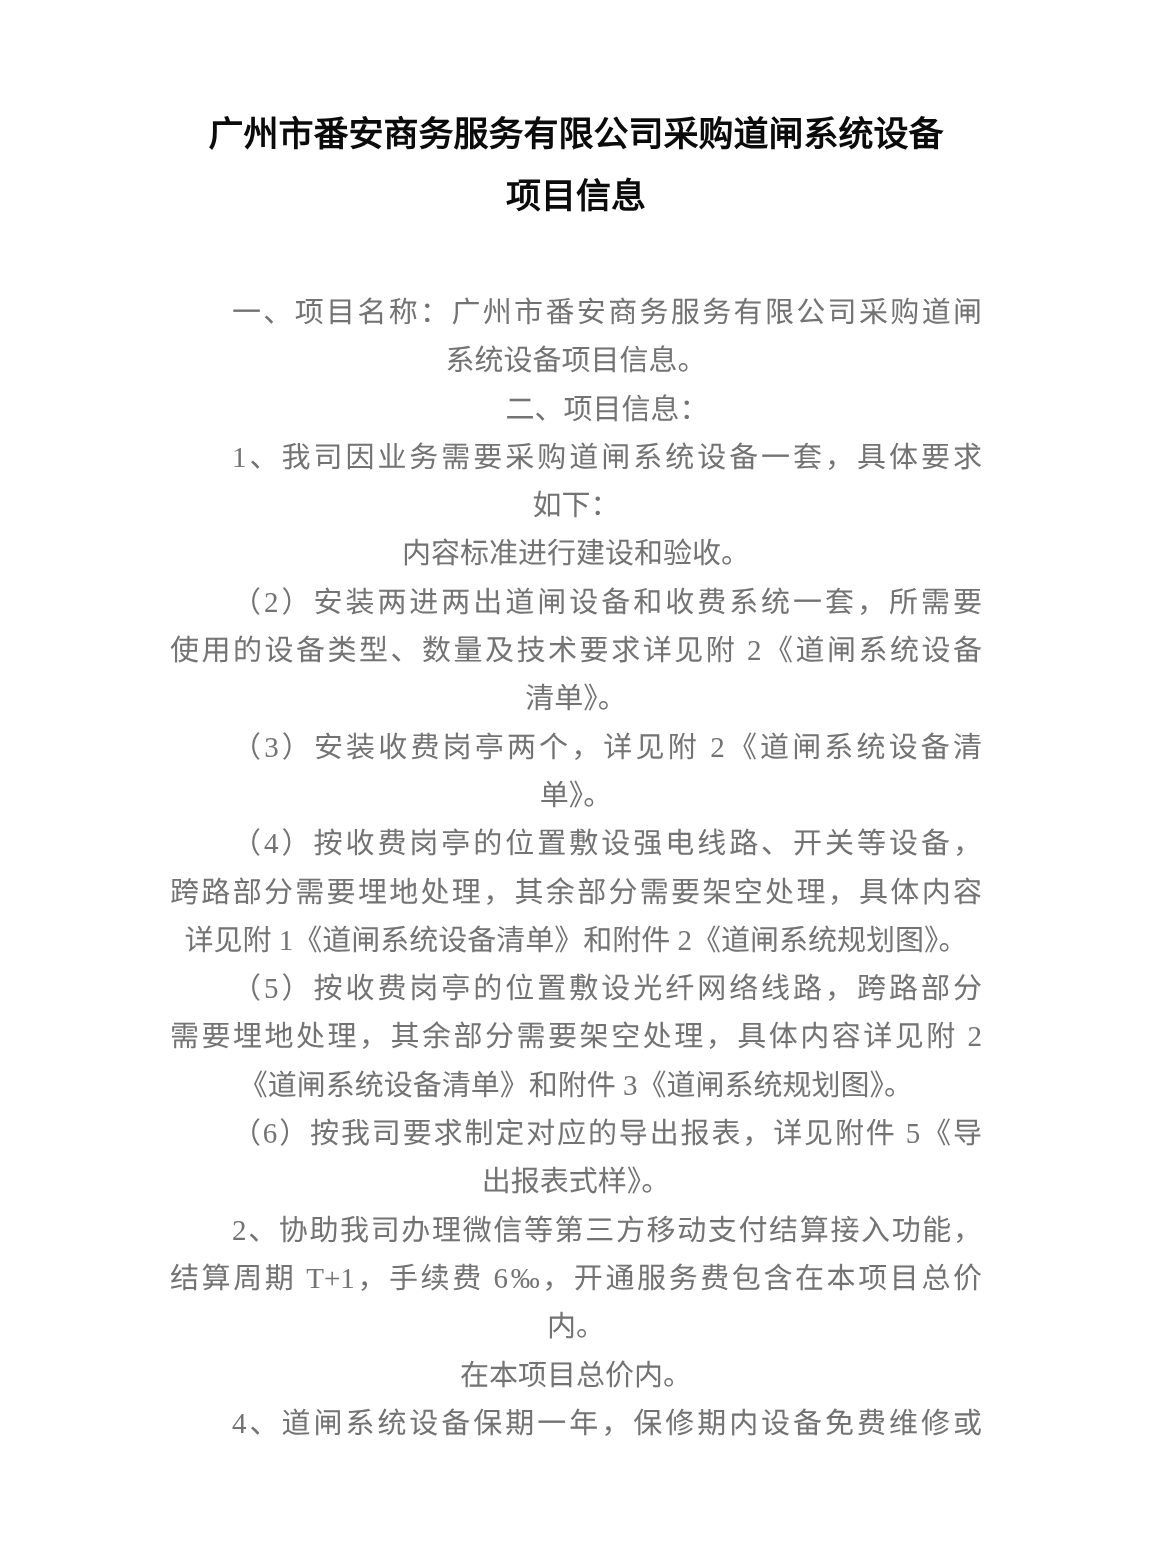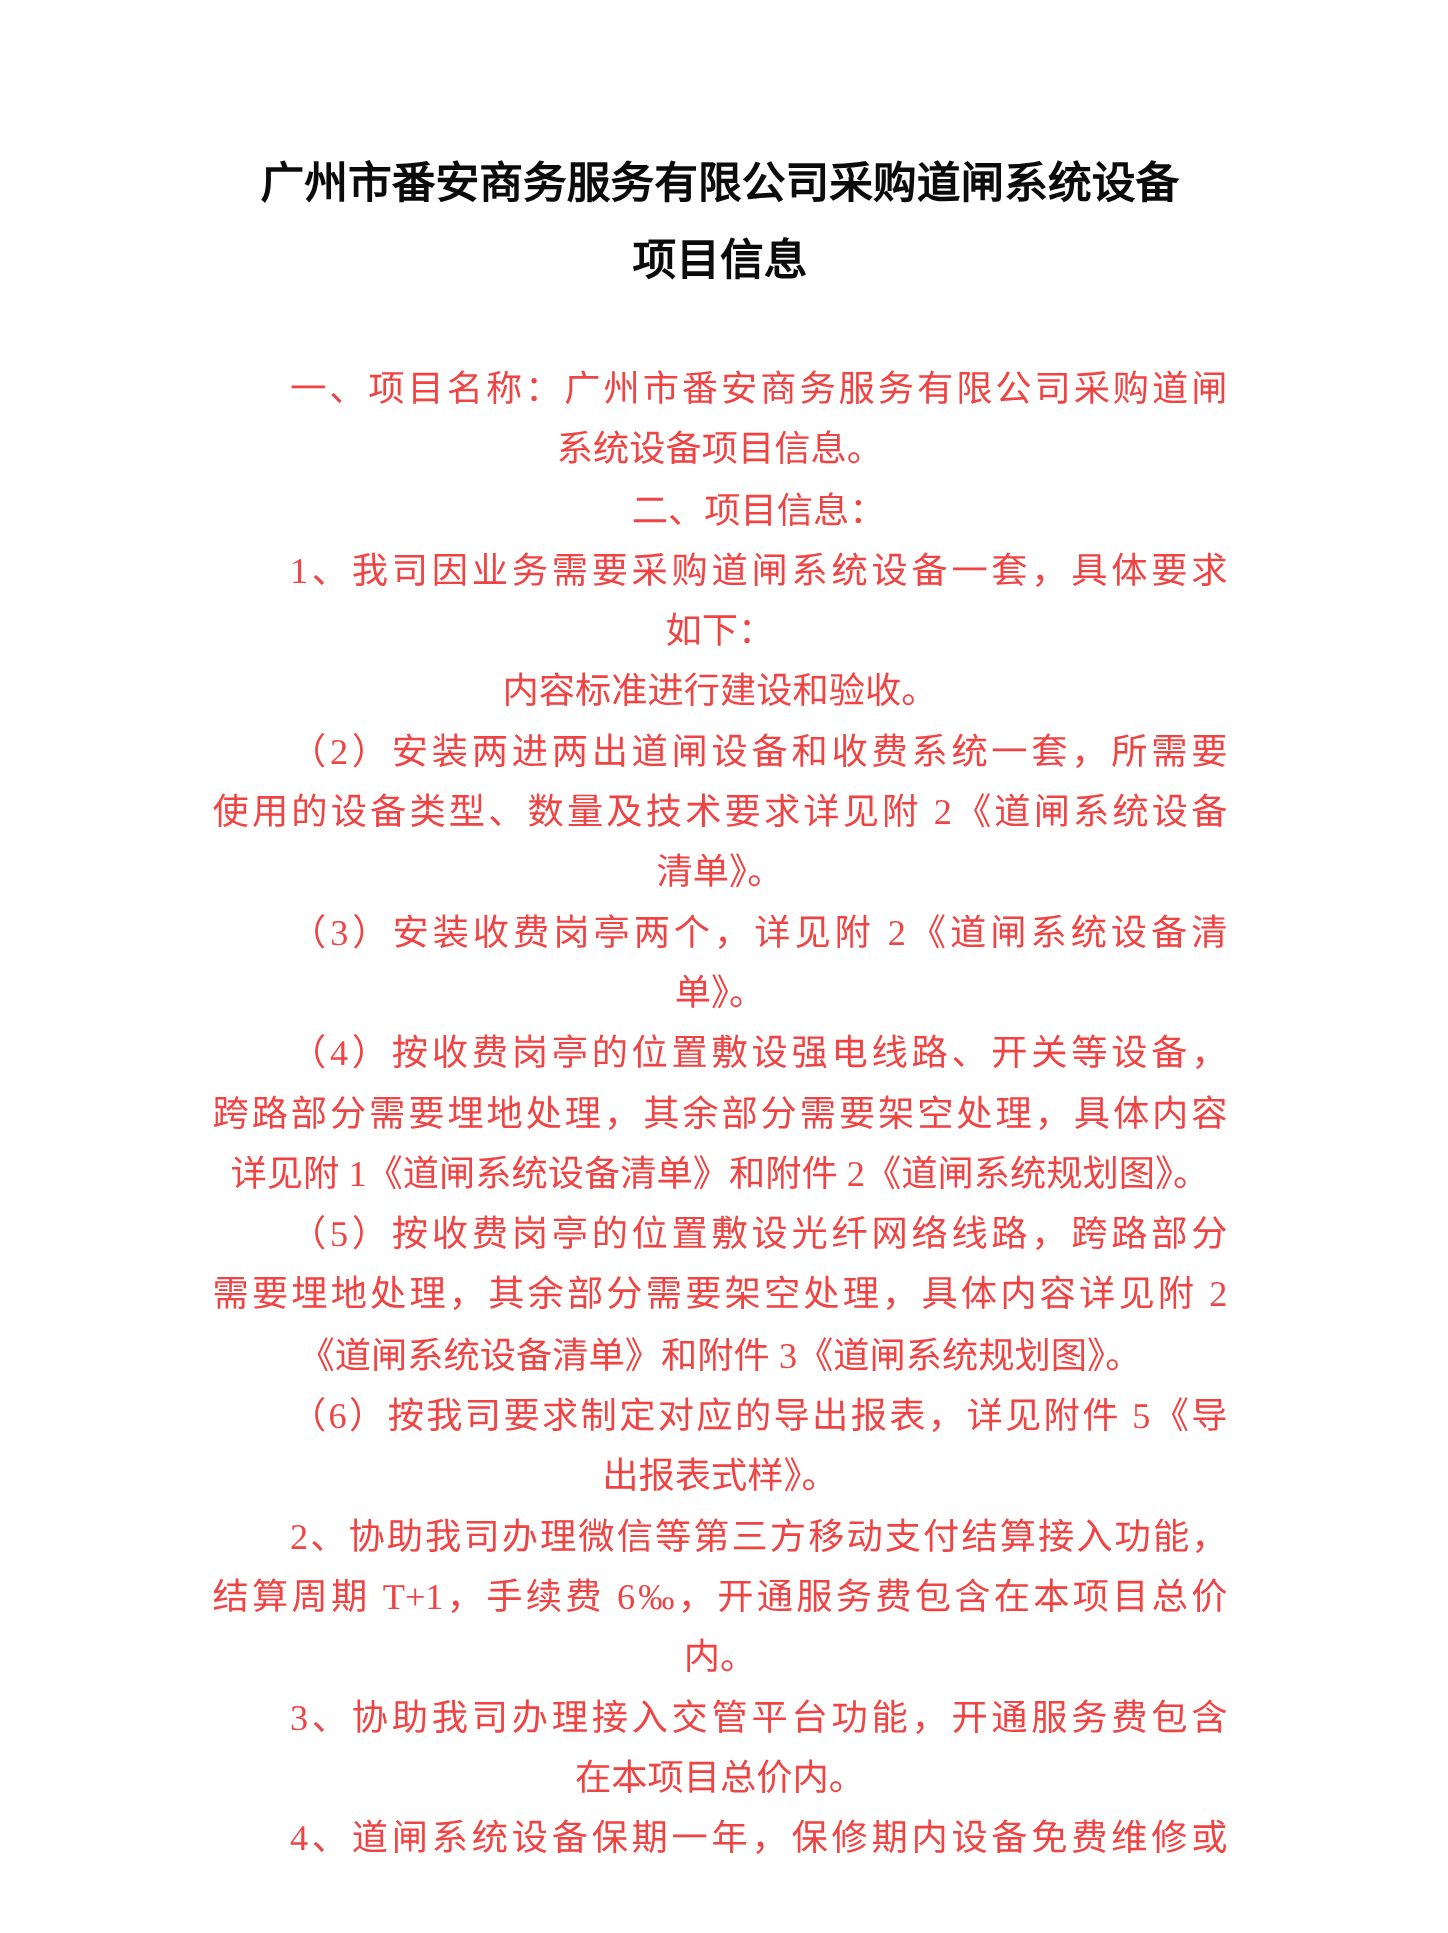--- a/index.html
+++ b/index.html
@@ -11,40 +11,40 @@
     position: relative;
     width: 1158px;
     height: 1546px;
     background: #ffffff;
     overflow: hidden;
     font-family: "Liberation Serif", "DejaVu Serif", serif;
     color: #121212;
   }
   .title-block {
     position: absolute;
-    top: 116px;
+    top: 104px;
     left: 170px;
     width: 812px;
     text-align: center;
     font-size: 35px;
     line-height: 62px;
     font-weight: bold;
     color: #0b0b0b;
   }
   .title-line {
     white-space: nowrap;
   }
   .body-block {
     position: absolute;
     top: 288px;
     left: 170px;
     width: 812px;
     font-size: 29px;
     line-height: 48.3px;
-    color: #ef4444;
+    color: #737373;
   }
   .line {
     width: 100%;
     height: 48.3px;
     text-align: center;
     white-space: nowrap;
   }
   
   .line.j {
     text-align: justify;
@@ -83,18 +83,17 @@
     <div class="line j">跨路部分需要埋地处理，其余部分需要架空处理，具体内容</div>
     <div class="line">详见附 1《道闸系统设备清单》和附件 2《道闸系统规划图》。</div>
     <div class="line i j">（5）按收费岗亭的位置敷设光纤网络线路，跨路部分</div>
     <div class="line j">需要埋地处理，其余部分需要架空处理，具体内容详见附 2</div>
     <div class="line">《道闸系统设备清单》和附件 3《道闸系统规划图》。</div>
     <div class="line i j">（6）按我司要求制定对应的导出报表，详见附件 5《导</div>
     <div class="line">出报表式样》。</div>
     <div class="line i j">2、协助我司办理微信等第三方移动支付结算接入功能，</div>
     <div class="line j">结算周期 T+1，手续费 6‰，开通服务费包含在本项目总价</div>
     <div class="line">内。</div>
-    <div class="line i j">3、协助我司办理接入交管平台功能，开通服务费包含</div>
     <div class="line">在本项目总价内。</div>
     <div class="line i j">4、道闸系统设备保期一年，保修期内设备免费维修或</div>
   </div>
 
 </div>
 
 </body></html>

